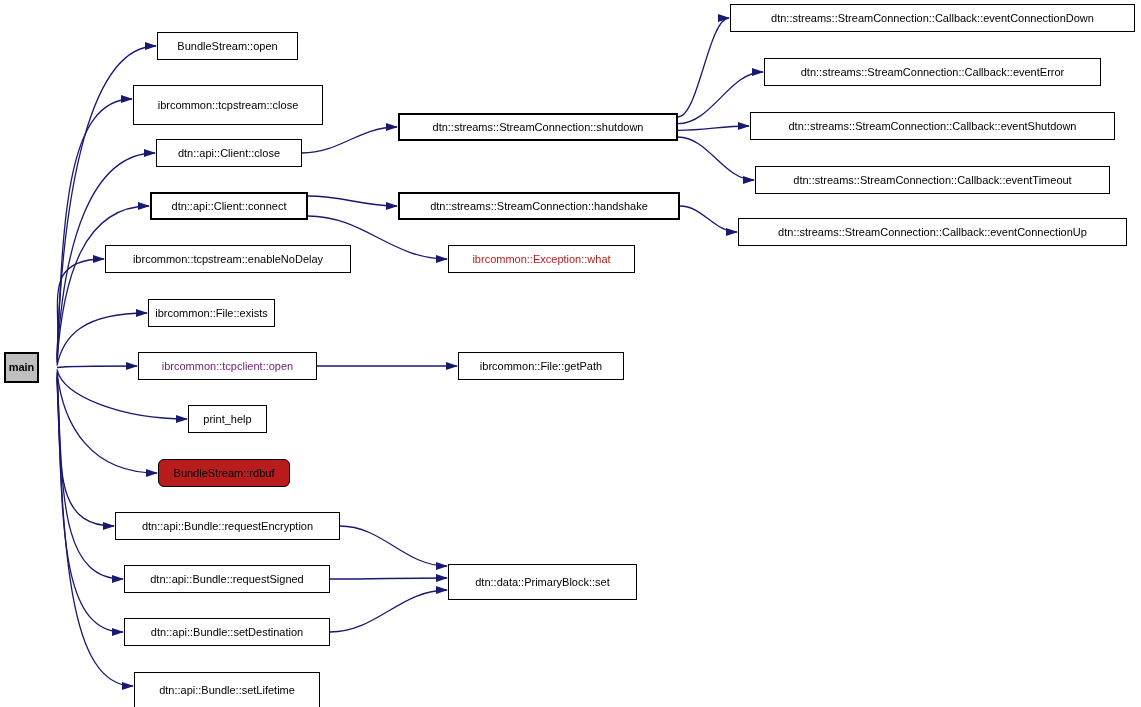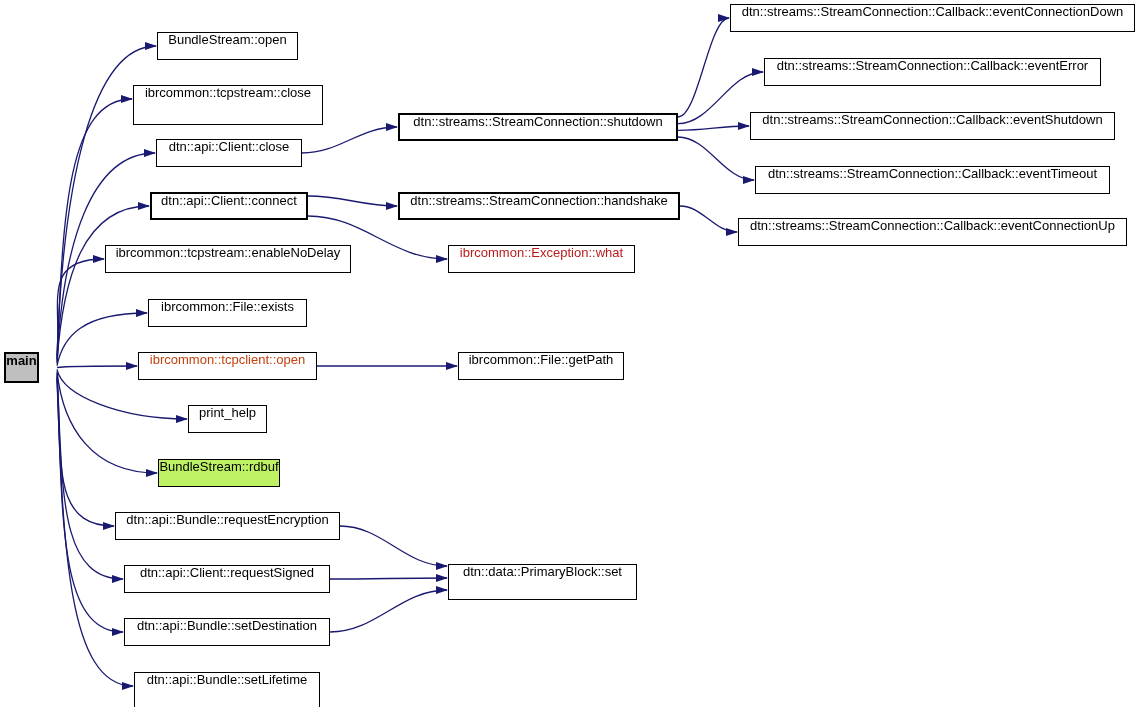--- a/index.html
+++ b/index.html
@@ -22,22 +22,23 @@
     width: 1141px;
     height: 707px;
   }
   #nodes { position: absolute; left: 0; top: 0; }
   .node {
     position: absolute;
     box-sizing: border-box;
     background: #ffffff;
     border: 1px solid #000000;
     display: flex;
+    align-items: center;
     justify-content: center;
-    font-size: 13px;
+    font-size: 11px;
     line-height: 1;
     color: #000000;
     white-space: nowrap;
     cursor: pointer;
   }
   .node.bold { border-width: 2px; }
   .node.root { background: #bfbfbf; }
   .edge { fill: none; }
 </style>
 </head>
@@ -90,37 +91,37 @@
       </div>
       <div class="node" style="left: 156px; top: 139px; width: 146px; height: 28px; border-color: rgb(0, 0, 0); background: rgb(255, 255, 255); color: rgb(0, 0, 0);">
         <span>dtn::api::Client::close</span>
       </div>
       <div class="node bold" style="left: 150px; top: 192px; width: 158px; height: 28px; border-color: rgb(0, 0, 0); background: rgb(255, 255, 255); color: rgb(0, 0, 0);">
         <span>dtn::api::Client::connect</span>
       </div>
       <div class="node" style="left: 105px; top: 245px; width: 246px; height: 28px; border-color: rgb(0, 0, 0); background: rgb(255, 255, 255); color: rgb(0, 0, 0);">
         <span>ibrcommon::tcpstream::enableNoDelay</span>
       </div>
-      <div class="node" style="left: 148px; top: 299px; width: 159px; height: 28px; border-color: rgb(0, 0, 0); background: rgb(255, 255, 255); color: rgb(0, 0, 0);">
+      <div class="node" style="left: 148px; top: 299px; width: 127px; height: 28px; border-color: rgb(0, 0, 0); background: rgb(255, 255, 255); color: rgb(0, 0, 0);">
         <span>ibrcommon::File::exists</span>
       </div>
-      <div class="node" style="left: 138px; top: 352px; width: 179px; height: 28px; border-color: rgb(0, 0, 0); background: rgb(255, 255, 255); color: #c2410c;">
+      <div class="node" style="left: 138px; top: 352px; width: 179px; height: 28px; border-color: rgb(0, 0, 0); background: rgb(255, 255, 255); color: #701a75;">
         <span>ibrcommon::tcpclient::open</span>
       </div>
       <div class="node" style="left: 188px; top: 405px; width: 79px; height: 28px; border-color: rgb(0, 0, 0); background: rgb(255, 255, 255); color: rgb(0, 0, 0);">
         <span>print_help</span>
       </div>
-      <div class="node" style="left: 158px; top: 459px; width: 122px; height: 28px; border-color: rgb(0, 0, 0); background: #bef264; color: rgb(0, 0, 0);">
+      <div class="node" style="left: 158px; top: 459px; width: 132px; height: 28px; border-color: rgb(0, 0, 0); background: #b91c1c; color: rgb(0, 0, 0); border-radius: 6px;">
         <span>BundleStream::rdbuf</span>
       </div>
       <div class="node" style="left: 115px; top: 512px; width: 225px; height: 28px; border-color: rgb(0, 0, 0); background: rgb(255, 255, 255); color: rgb(0, 0, 0);">
         <span>dtn::api::Bundle::requestEncryption</span>
       </div>
       <div class="node" style="left: 124px; top: 565px; width: 206px; height: 28px; border-color: rgb(0, 0, 0); background: rgb(255, 255, 255); color: rgb(0, 0, 0);">
-        <span>dtn::api::Client::requestSigned</span>
+        <span>dtn::api::Bundle::requestSigned</span>
       </div>
       <div class="node" style="left: 124px; top: 618px; width: 206px; height: 28px; border-color: rgb(0, 0, 0); background: rgb(255, 255, 255); color: rgb(0, 0, 0);">
         <span>dtn::api::Bundle::setDestination</span>
       </div>
       <div class="node" style="left: 134px; top: 672px; width: 186px; height: 36px; border-color: rgb(0, 0, 0); background: rgb(255, 255, 255); color: rgb(0, 0, 0);">
         <span>dtn::api::Bundle::setLifetime</span>
       </div>
       <div class="node bold" style="left: 398px; top: 113px; width: 280px; height: 28px; border-color: rgb(0, 0, 0); background: rgb(255, 255, 255); color: rgb(0, 0, 0);">
         <span>dtn::streams::StreamConnection::shutdown</span>
       </div>

